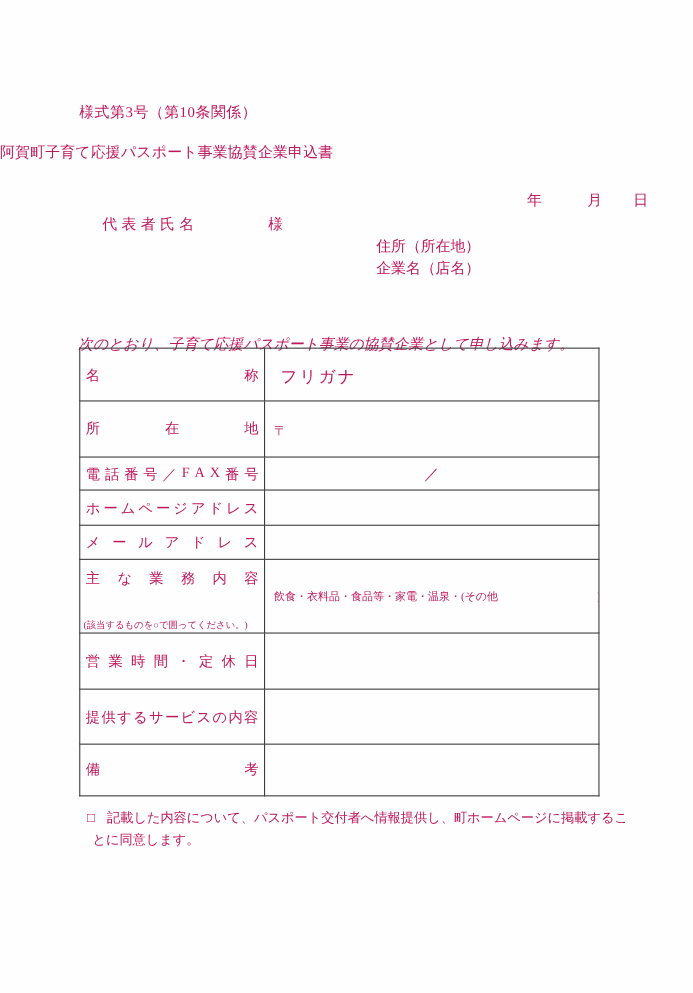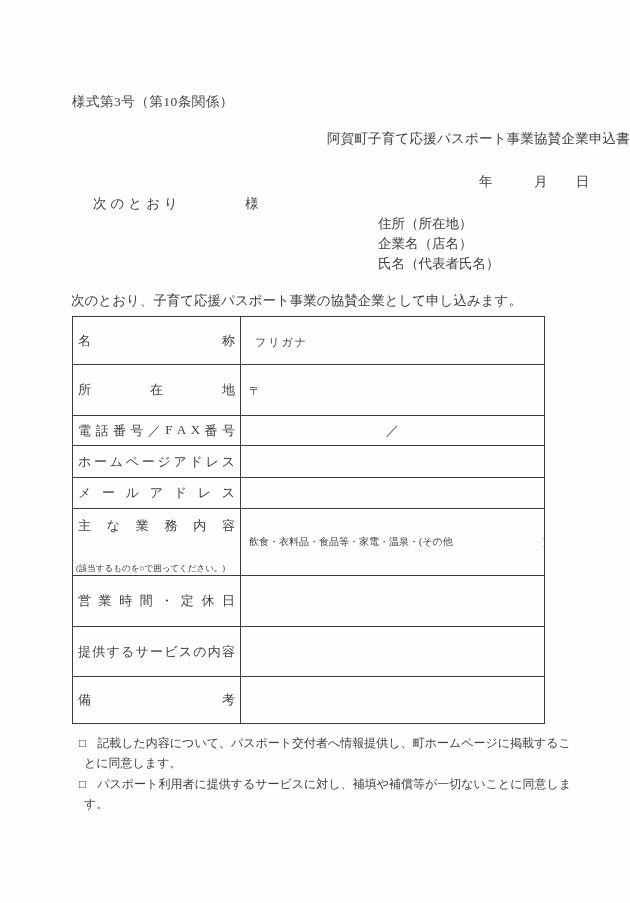--- a/index.html
+++ b/index.html
@@ -2,45 +2,45 @@
 <html><head>
 <meta charset="utf-8">
 <style>
   html,body { margin:0; padding:0; background:#ffffff; }
   .page {
     position: relative;
     width: 630px;
     height: 903px;
     background: #fefefe;
     font-family: "Liberation Serif", "DejaVu Serif", serif;
-    color: #404040;
+    color: #be185d;
     font-size: 13.5px;
     overflow: hidden;
   }
   .abs { position: absolute; }
   .form-number { left: 72px; top: 93px; letter-spacing: 0.5px; }
-  .doc-title { left: 0; top: 130px; width: 630px; text-align: right; letter-spacing: 0.2px; }
+  .doc-title { left: 0; top: 130px; width: 630px; text-align: left; letter-spacing: 0.2px; }
   .date-line { left: 479px; top: 173px; white-space: nowrap; }
   .date-line .month { margin-left: 38px; }
   .date-line .day   { margin-left: 25px; }
   .addressee-line { left: 93px; top: 195px; white-space: nowrap; letter-spacing: 4px; }
   .addressee-line .honorific { margin-left: 56px; letter-spacing: 0; }
-  .applicant-block { left: 378px; top: 214px; line-height: 19.8px; }
-  .intro-line { left: 71px; top: 292px; white-space: nowrap; }
+  .applicant-block { left: 342px; top: 214px; line-height: 19.8px; }
+  .intro-line { left: 71px; top: 304px; white-space: nowrap; font-style: italic; }
 
   table.app-table {
     position: absolute; left: 72px; top: 316px;
     width: 473px; border-collapse: collapse; table-layout: fixed;
   }
   .app-table td { border: 1px solid #3d3d3d; vertical-align: middle; overflow: hidden; }
   .app-table td.lbl { width: 157px; padding: 0 5px; }
   .app-table td.val { padding: 0 8px; }
   .spread { display: flex; justify-content: space-between; font-size: 13px; }
   .val-top { vertical-align: top; }
-  .cell-note { display: inline-block; padding-top: 3px; font-size: 11px; letter-spacing: 2px; }
+  .cell-note { display: inline-block; padding-top: 3px; font-size: 15px; letter-spacing: 2px; }
   .furigana-note { padding-left: 6px; }
   .postal-mark { font-size: 11.5px; letter-spacing: 0; }
   .center-val { text-align: center; }
   .biz-lbl { vertical-align: top; padding: 8px 3px 0 3px !important; }
   .biz-lbl .spread { padding: 0 2px; }
   .lbl-note { margin-top: 28px; font-size: 8.5px; white-space: nowrap; letter-spacing: 0; }
   .biz-val { font-size: 10px; white-space: nowrap; }
 
   .agreements { left: 72px; top: 722px; width: 500px; font-size: 12px; line-height: 19.5px; }
   .agree-item { padding-left: 12px; text-indent: -5px; margin-top: 12px; }
@@ -68,28 +68,27 @@
 
   <div class="abs doc-title">阿賀町子育て応援パスポート事業協賛企業申込書</div>
 
   <div class="abs date-line">
     <span class="year">年</span>
     <span class="month">月</span>
     <span class="day">日</span>
   </div>
 
   <div class="abs addressee-line">
-    <span>次のとおり</span>
+    <span>代表者氏名</span>
     <span class="honorific">様</span>
   </div>
 
   <div class="abs applicant-block">
     <div>住所（所在地）</div>
     <div>企業名（店名）</div>
-    <div>氏名（代表者氏名）</div>
   </div>
 
   <div class="abs intro-line">次のとおり、子育て応援パスポート事業の協賛企業として申し込みます。</div>
 
   <table class="app-table">
     <tbody>
         <tr class="r-name">
       <td class="lbl">
         <div class="spread">
               <span>名</span>
@@ -220,18 +219,15 @@
       </td>
       <td class="val"></td>
     </tr>
   </tbody>
     </table>
 
   <div class="abs agreements">
     <div class="agree-item">
       <span class="cb">□</span><span>記載した内容について、パスポート交付者へ情報提供し、町ホームページに掲載することに同意します。</span>
     </div>
-    <div class="agree-item">
-      <span class="cb">□</span><span>パスポート利用者に提供するサービスに対し、補填や補償等が一切ないことに同意します。</span>
-    </div>
   </div>
 
 </div>
 
 </body></html>

